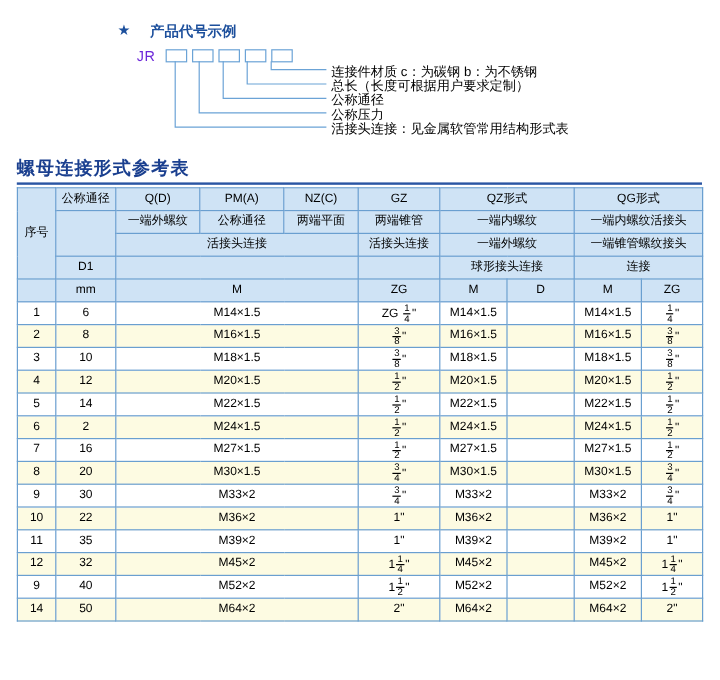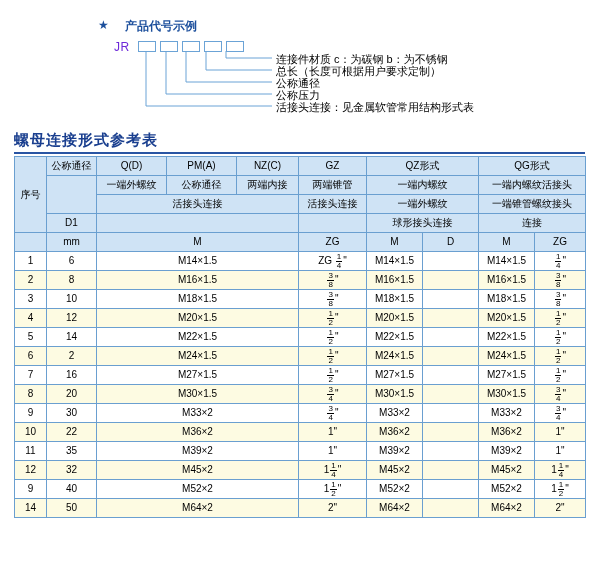--- a/index.html
+++ b/index.html
@@ -131,21 +131,21 @@
       <td class="hdr">PM(A)</td>
       <td class="hdr">NZ(C)</td>
       <td class="hdr">GZ</td>
       <td class="hdr" colspan="2">QZ形式</td>
       <td class="hdr" colspan="2">QG形式</td>
     </tr>
     <tr>
       <td class="hdr" rowspan="2"></td>
       <td class="hdr">一端外螺纹</td>
       <td class="hdr">公称通径</td>
-      <td class="hdr">两端内接</td>
+      <td class="hdr">两端平面</td>
       <td class="hdr">两端锥管</td>
       <td class="hdr" colspan="2">一端内螺纹</td>
       <td class="hdr" colspan="2">一端内螺纹活接头</td>
     </tr>
     <tr>
       <td class="hdr" colspan="3">活接头连接</td>
       <td class="hdr">活接头连接</td>
       <td class="hdr" colspan="2">一端外螺纹</td>
       <td class="hdr" colspan="2">一端锥管螺纹接头</td>
     </tr>

